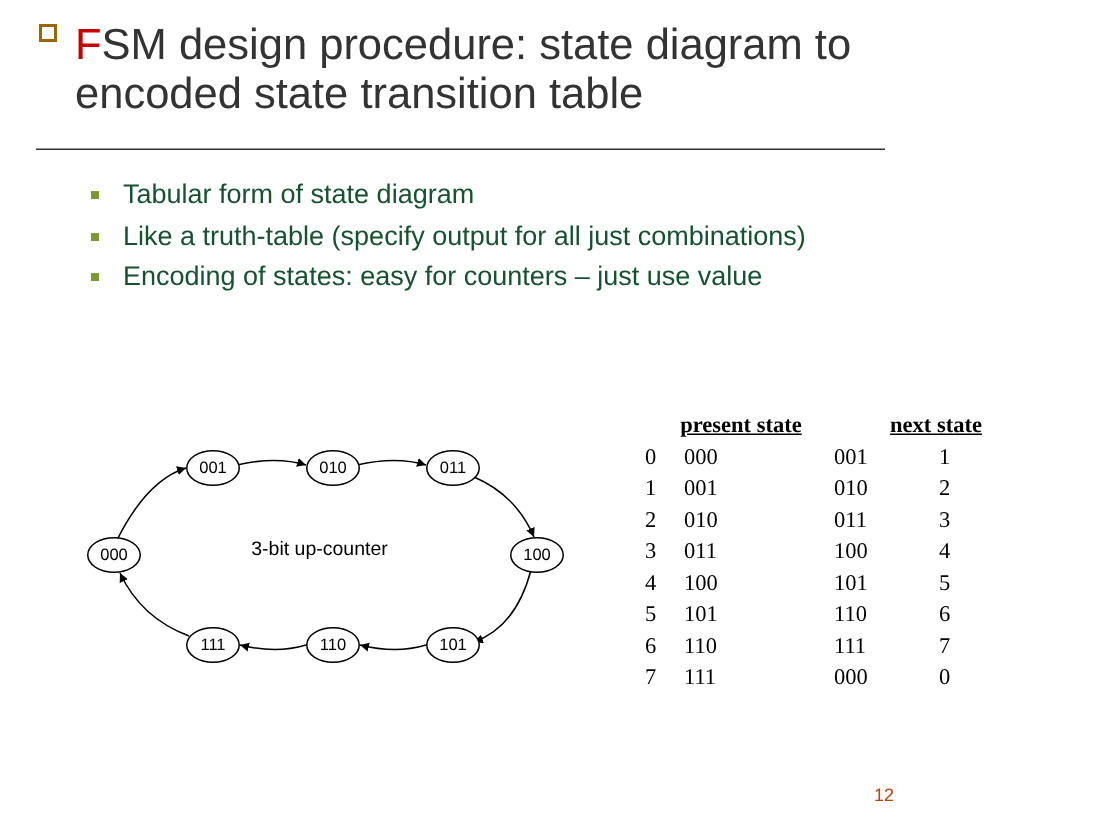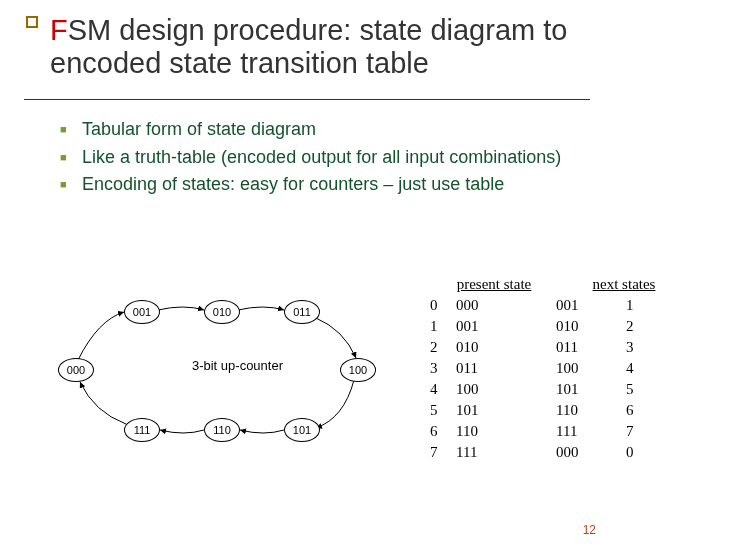--- a/index.html
+++ b/index.html
@@ -79,43 +79,44 @@
     border: 1px solid #000;
     border-radius: 50%;
     font-size: 11px;
     line-height: 22px;
     text-align: center;
     background: #fff;
   }
   .diagram .label {
     position: absolute;
     font-size: 13px;
-    left: 119px;
+    left: 109px;
     top: 68px;
     width: 120px;
-    text-align: right;
+    text-align: center;
   }
   svg.arrows {
     position: absolute;
     left: 0; top: 0;
     width: 340px; height: 170px;
     overflow: visible;
   }
   .table-area {
     position: absolute;
     left: 400px;
     top: -6px;
     width: 280px;
     font-size: 15px;
     line-height: 1.4;
     font-family: "Times New Roman", Times, serif;
   }
   .table-area .hdr {
     display: flex;
     gap: 0;
+    font-weight: bold;
   }
   .table-area .hdr span {
     text-decoration: underline;
   }
   .table-area .hdr .h1 { width: 140px; text-align: center; }
   .table-area .hdr .h2 { width: 120px; text-align: center; }
   .tt-row {
     display: flex;
   }
   .tt-row > div { white-space: pre; }
@@ -139,22 +140,22 @@
   <div class="accent-bar"></div>
 
   <h1 class="title">
     <span class="first-letter">F</span><span>SM design procedure: state diagram to encoded state transition table</span>
   </h1>
 
   <hr class="title-rule">
 
   <ul class="bullets">
     <li>Tabular form of state diagram</li>
-    <li>Like a truth-table (encoded output for all input combinations)</li>
-    <li>Encoding of states: easy for counters – just use table</li>
+    <li>Like a truth-table (specify output for all just combinations)</li>
+    <li>Encoding of states: easy for counters – just use value</li>
   </ul>
 
   <div class="content-row">
 
     <div class="diagram">
       <svg class="arrows" viewBox="0 0 340 170">
         <defs>
           <marker id="ah" markerWidth="8" markerHeight="8" refX="6" refY="3" orient="auto">
             <path d="M0,0 L6,3 L0,6 Z" fill="#000"></path>
           </marker>
@@ -179,21 +180,21 @@
       <div class="node" style="left:80px;  top:128px;">111</div>
       <div class="node" style="left:160px; top:128px;">110</div>
       <div class="node" style="left:240px; top:128px;">101</div>
 
       <div class="label">3-bit up-counter</div>
     </div>
 
     <div class="table-area">
       <div class="hdr">
         <span class="h1">present state</span>
-        <span class="h2">next states</span>
+        <span class="h2">next state</span>
       </div>
       <div id="tbody">
           <div class="tt-row">
             <div class="c-idx">0</div>
             <div class="c-bin">000</div>
             <div class="c-bin2">001</div>
             <div class="c-idx2">1</div>
           </div>
           <div class="tt-row">
             <div class="c-idx">1</div>

